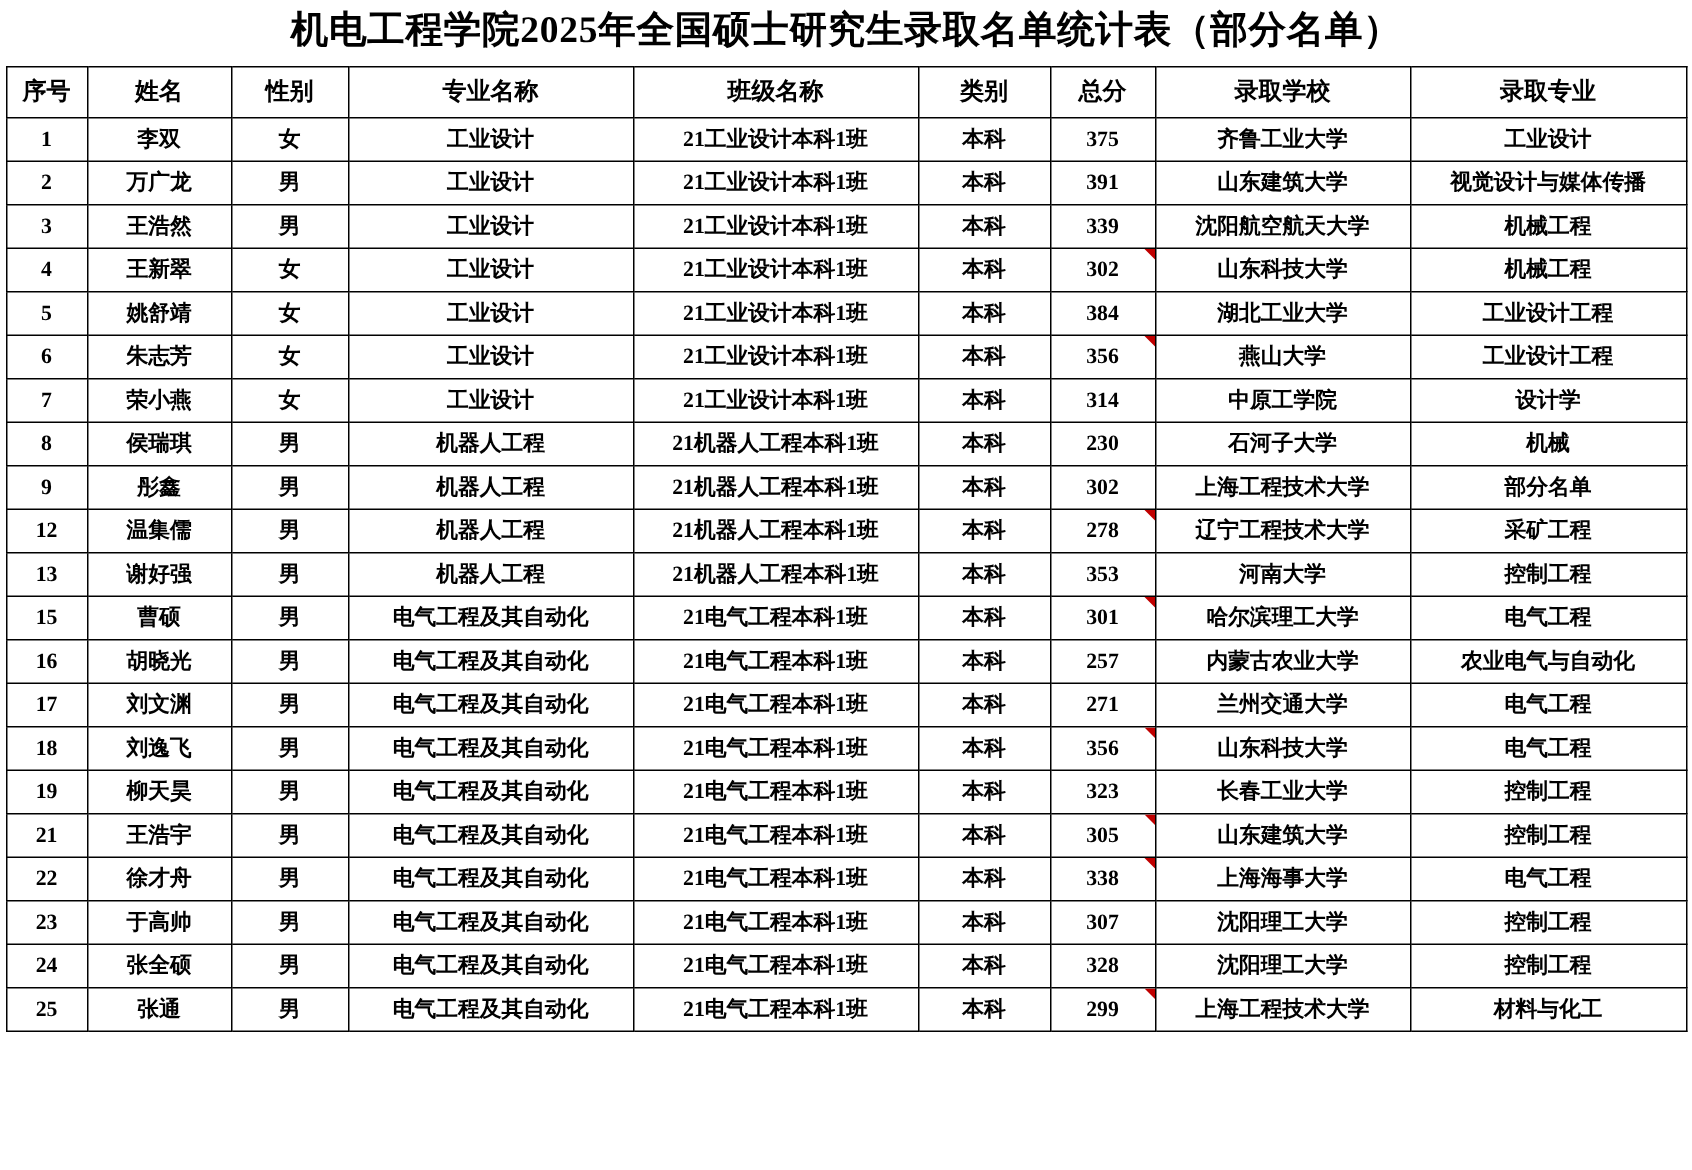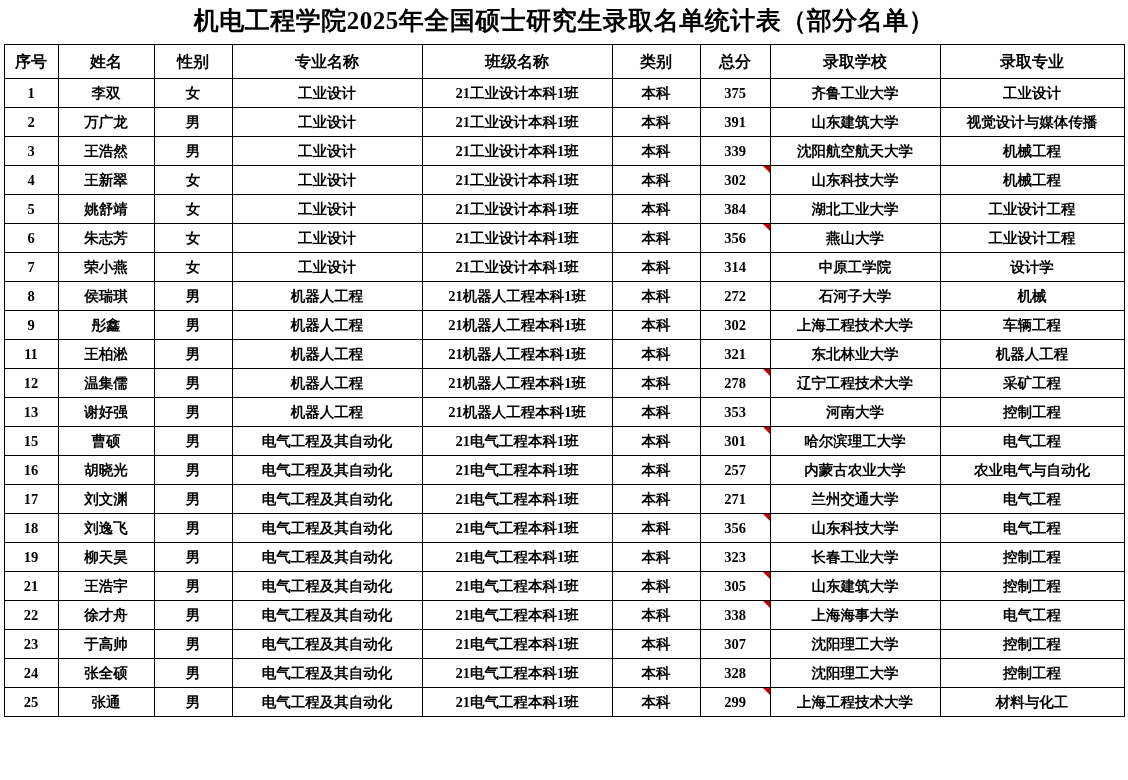--- a/index.html
+++ b/index.html
@@ -194,45 +194,34 @@
           <td>中原工学院</td>
           <td>设计学</td>
         </tr>
         <tr>
           <td>8</td>
           <td>侯瑞琪</td>
           <td>男</td>
           <td>机器人工程</td>
           <td>21机器人工程本科1班</td>
           <td>本科</td>
-          <td>272</td>
+          <td>230</td>
           <td>石河子大学</td>
           <td>机械</td>
         </tr>
         <tr>
           <td>9</td>
           <td>彤鑫</td>
           <td>男</td>
           <td>机器人工程</td>
           <td>21机器人工程本科1班</td>
           <td>本科</td>
           <td>302</td>
           <td>上海工程技术大学</td>
-          <td>车辆工程</td>
-        </tr>
-        <tr>
-          <td>11</td>
-          <td>王柏淞</td>
-          <td>男</td>
-          <td>机器人工程</td>
-          <td>21机器人工程本科1班</td>
-          <td>本科</td>
-          <td>321</td>
-          <td>东北林业大学</td>
-          <td>机器人工程</td>
+          <td>部分名单</td>
         </tr>
         <tr>
           <td>12</td>
           <td>温集儒</td>
           <td>男</td>
           <td>机器人工程</td>
           <td>21机器人工程本科1班</td>
           <td>本科</td>
           <td class="marker">278</td>
           <td>辽宁工程技术大学</td>

